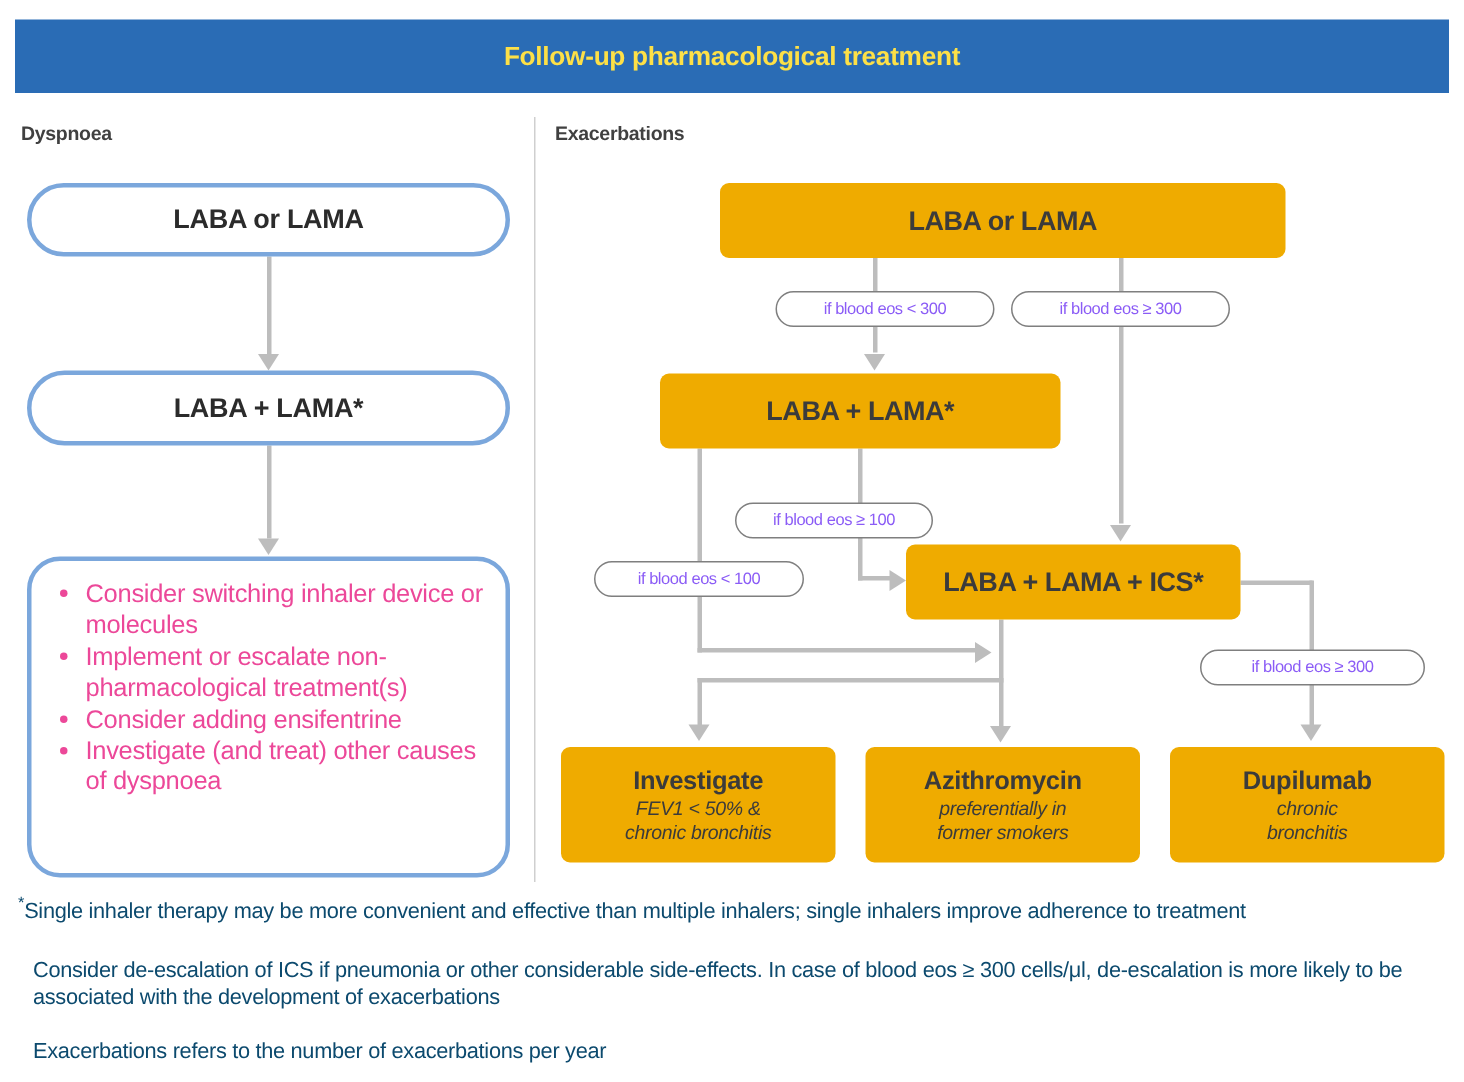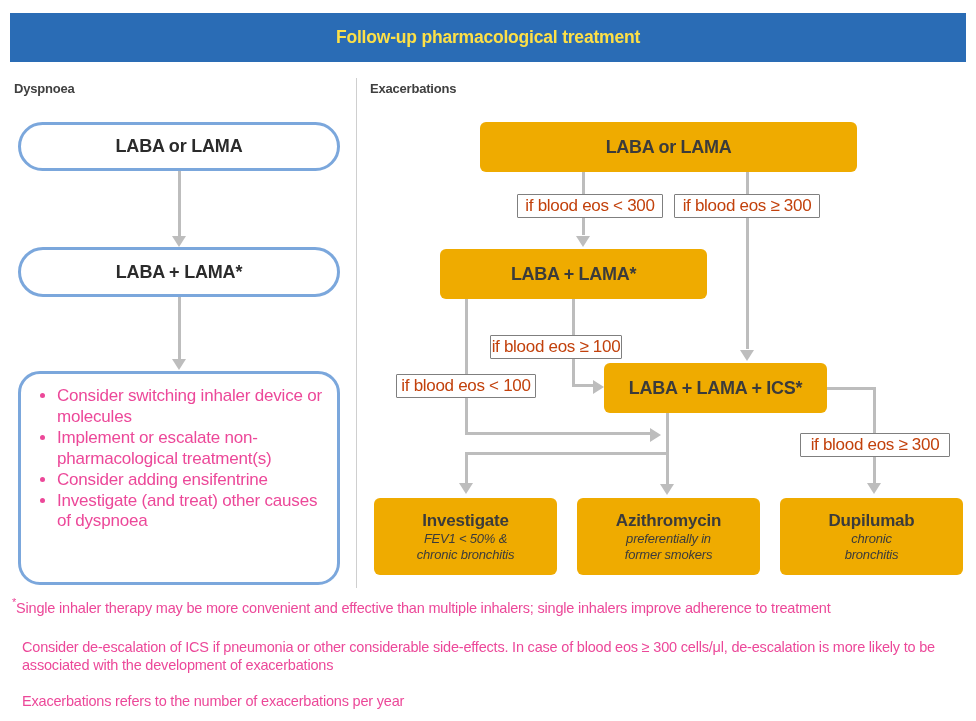--- a/index.html
+++ b/index.html
@@ -24,34 +24,34 @@
   .bluebox li{margin:0;}
 
   
   .obox{position:absolute;background:var(--orange,#efab00);border-radius:6px;
     display:flex;align-items:center;justify-content:center;flex-direction:column;
     font-weight:bold;font-size:18px;color:#3b3b3b;letter-spacing:-0.3px;z-index:2;box-sizing:border-box;}
   .obox .otitle{font-weight:bold;font-size:17px;letter-spacing:-0.2px;}
   .obox .osub{font-weight:normal;font-style:italic;font-size:13px;line-height:1.18;letter-spacing:-0.2px;}
 
   
-  .lbl{position:absolute;background:#fff;border:1px solid #7f7f7f;border-radius:1px;
-    display:flex;align-items:center;justify-content:center;font-size:17px;color:#c2410c;
+  .lbl{position:absolute;background:#fff;border:1px solid #7f7f7f;border-radius:12px;
+    display:flex;align-items:center;justify-content:center;font-size:11px;color:#8b5cf6;
     white-space:nowrap;letter-spacing:-0.3px;z-index:3;box-sizing:border-box;}
 
   
   .vline,.hline{position:absolute;background:var(--gray,#bdbdbd);z-index:1;}
   .vline{width:3px;} .hline{height:3px;}
   .arr-d{position:absolute;width:0;height:0;border-left:7px solid transparent;
     border-right:7px solid transparent;border-top:11px solid var(--gray,#bdbdbd);z-index:1;}
   .arr-r{position:absolute;width:0;height:0;border-top:7px solid transparent;
     border-bottom:7px solid transparent;border-left:11px solid var(--gray,#bdbdbd);z-index:1;}
 
   
-  .note{position:absolute;font-size:14.5px;color:#ec4899;letter-spacing:-0.2px;line-height:1.26;}
+  .note{position:absolute;font-size:14.5px;color:#0c4a6e;letter-spacing:-0.2px;line-height:1.26;}
   .note sup{font-size:11px;vertical-align:top;position:relative;top:-3px;}
 </style>
 </head>
 <body>
 
 <div id="canvas">
 
   <div class="header-bar">
     <span class="header-title">Follow-up pharmacological treatment</span>
   </div>

